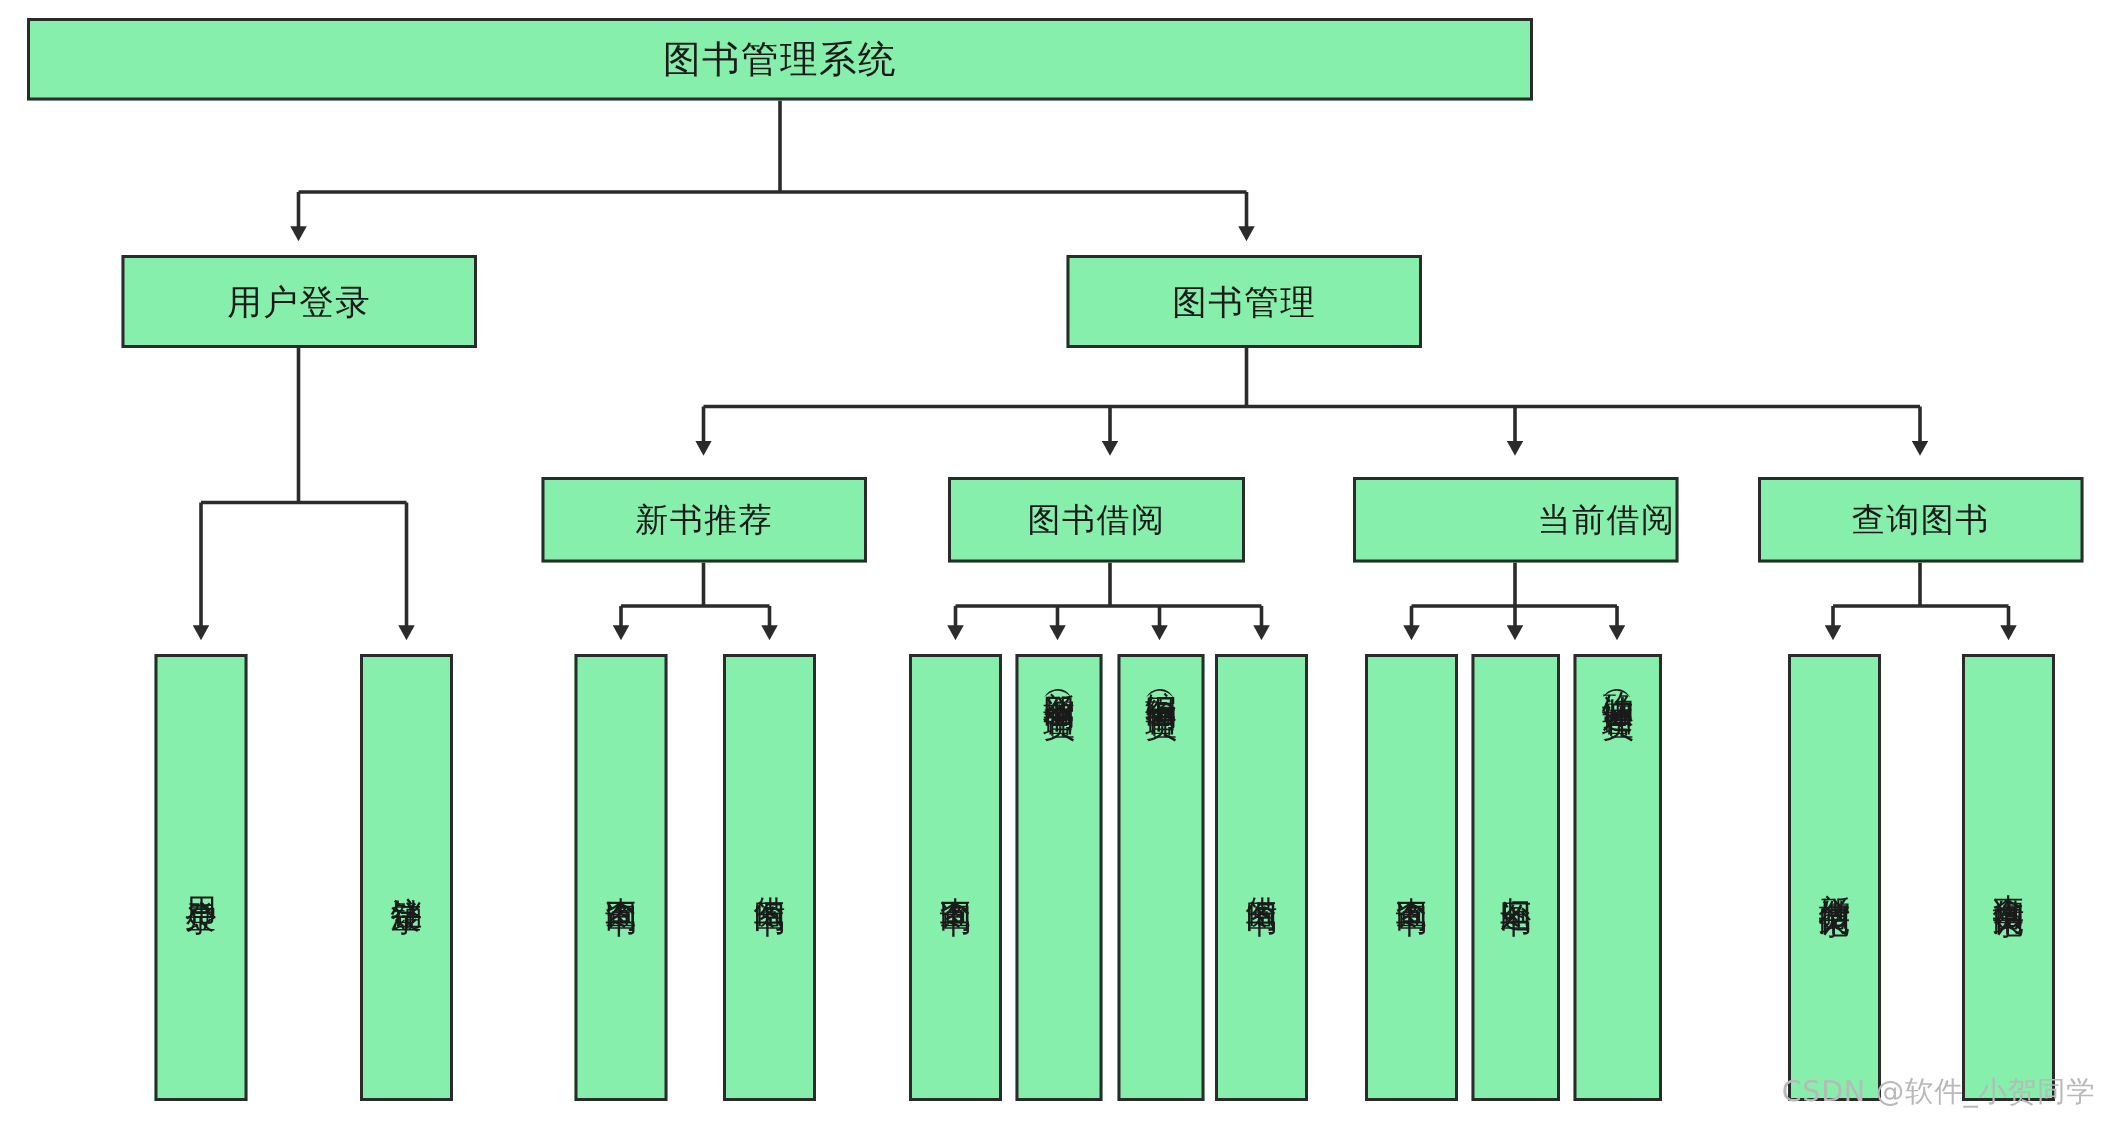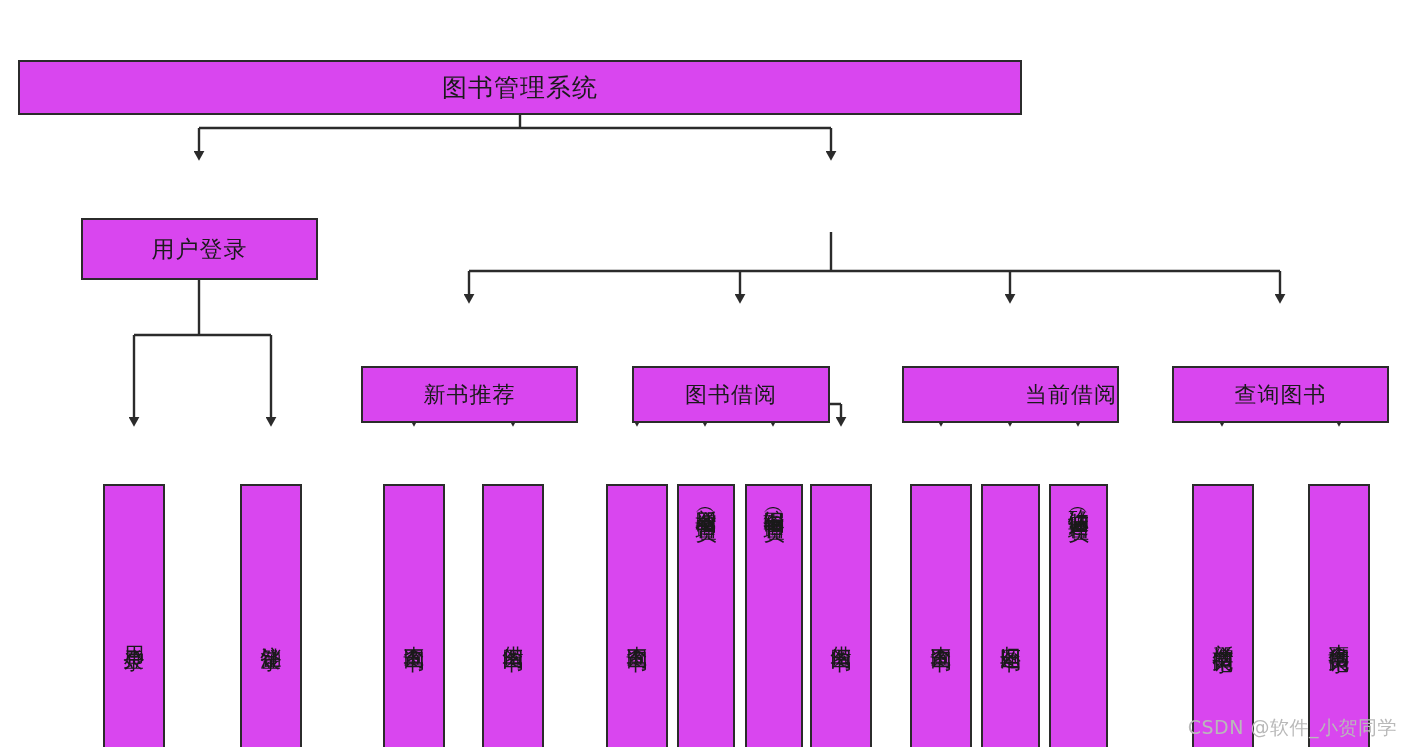--- a/index.html
+++ b/index.html
@@ -22,27 +22,26 @@
     left: 0;
     top: 0;
     width: 1405px;
     height: 747px;
     pointer-events: none;
   }
   .node {
     position: absolute;
     box-sizing: border-box;
     border: 2.2px solid #2b2b2b;
-    background: #d946ef;
+    background: #86efac;
     display: flex;
     align-items: center;
     justify-content: center;
     color: #1a1a1a;
     z-index: 2;
-    margin-top: 48px;
   }
   .node.root {
     font-size: 25px;
     letter-spacing: 1px;
   }
   .node.lvl2 {
     font-size: 23px;
     letter-spacing: 1px;
   }
   .node.lvl3 {
@@ -132,20 +131,23 @@
     </g>
   </svg>
 
   <div class="node root" style="left:18px; top:12px; width:1004px; height:55px;">
     <span>图书管理系统</span>
   </div>
 
   <div class="node lvl2" style="left:81px; top:170px; width:237px; height:62px;">
     <span>用户登录</span>
   </div>
+  <div class="node lvl2" style="left:711px; top:170px; width:237px; height:62px;">
+    <span>图书管理</span>
+  </div>
 
   <div class="node lvl3" style="left:361px; top:318px; width:217px; height:57px;">
     <span>新书推荐</span>
   </div>
   <div class="node lvl3" style="left:632px; top:318px; width:198px; height:57px;">
     <span>图书借阅</span>
   </div>
   <div class="node lvl3" style="left:902px; top:318px; width:217px; height:57px;justify-content:flex-end;">
     <span>当前借阅</span>
   </div>

